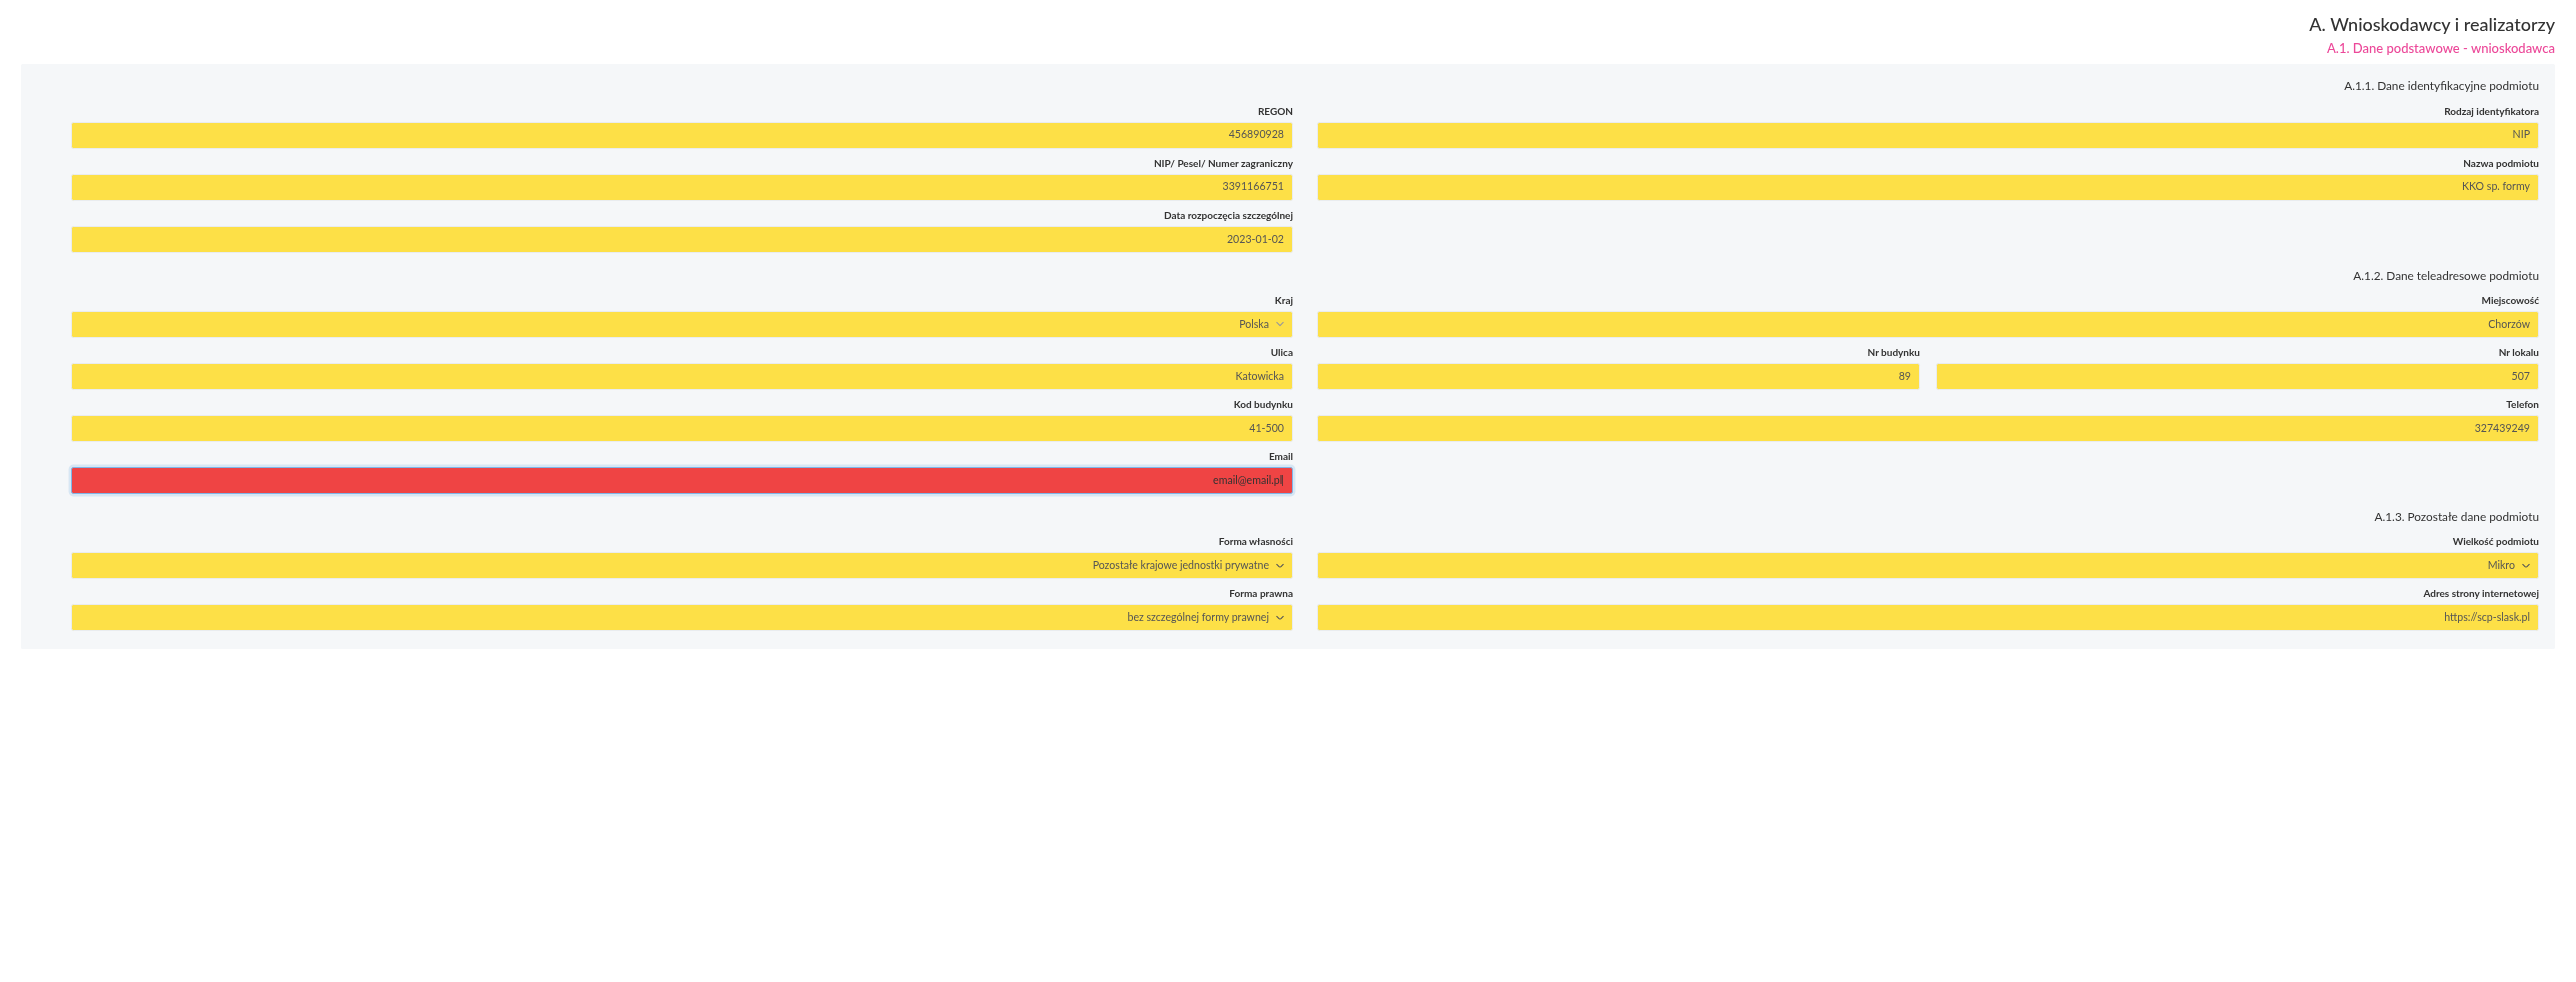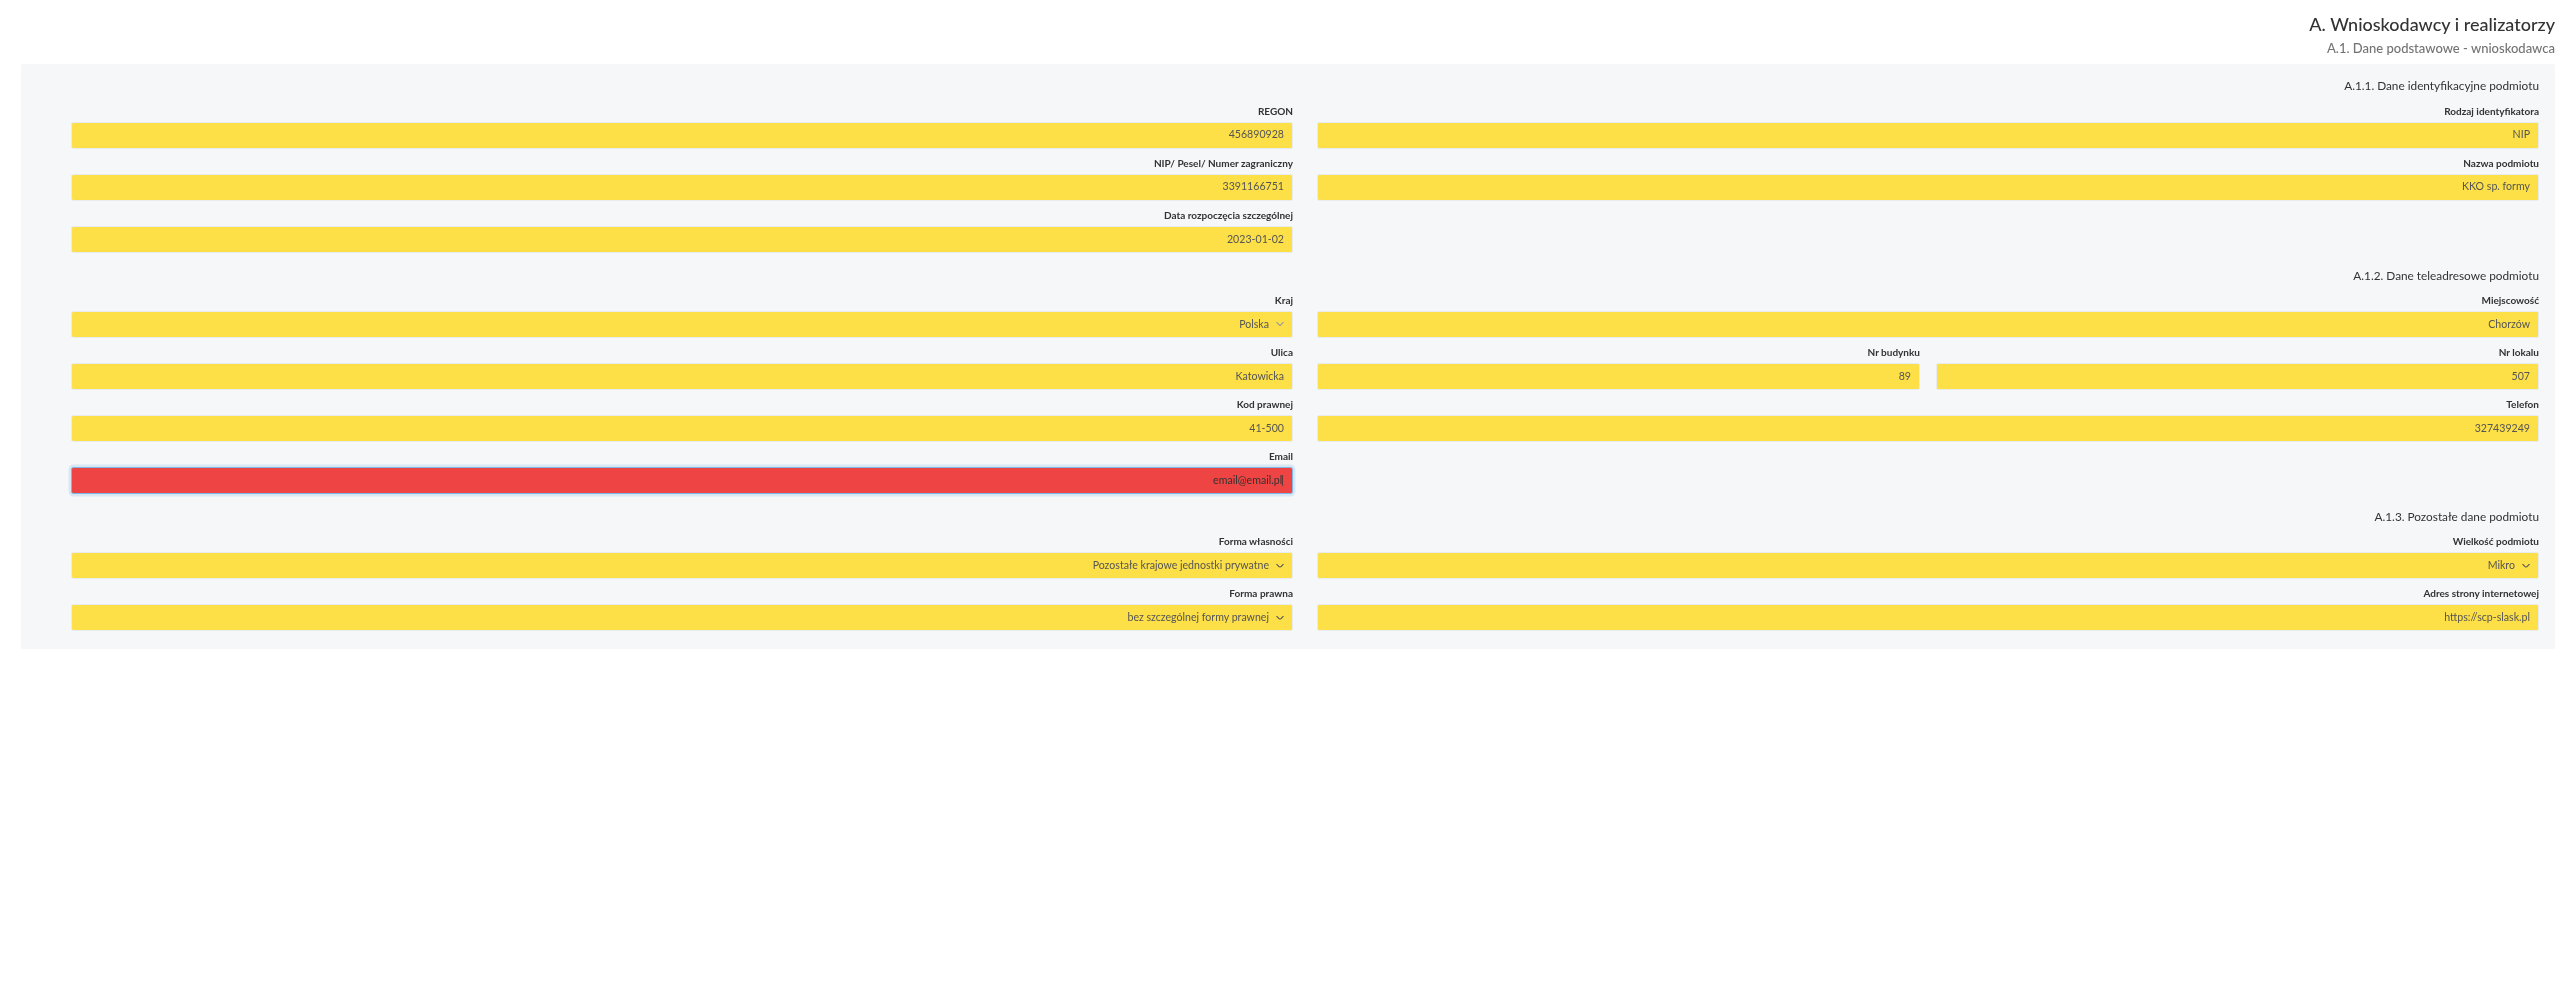--- a/index.html
+++ b/index.html
@@ -15,21 +15,21 @@
   }
   .h1 {
     font-size: 18px;
     font-weight: 500;
     color: #333;
     margin-bottom: 4.9px;
   }
   .h2 {
     font-size: 13px;
     font-weight: 500;
-    color: #737373;
+    color: #ec4899;
     margin-bottom: 8px;
   }
   .panel {
     background: #f5f7f9;
     padding: 11.4px 16px 18px 16px;
     border-radius: 1.6px;
   }
   .section-title {
     font-size: 11.8px;
     font-weight: 400;
@@ -173,21 +173,21 @@
           <div>
             <span class="label">Nr lokalu</span>
             <div class="field">507</div>
           </div>
         </div>
       </div>
     </div>
 
     <div class="row">
       <div class="col">
-        <span class="label">Kod prawnej</span>
+        <span class="label">Kod budynku</span>
         <div class="field">41-500</div>
       </div>
       <div class="col">
         <span class="label">Telefon</span>
         <div class="field">327439249</div>
       </div>
     </div>
 
     <div class="row">
       <div class="col">

